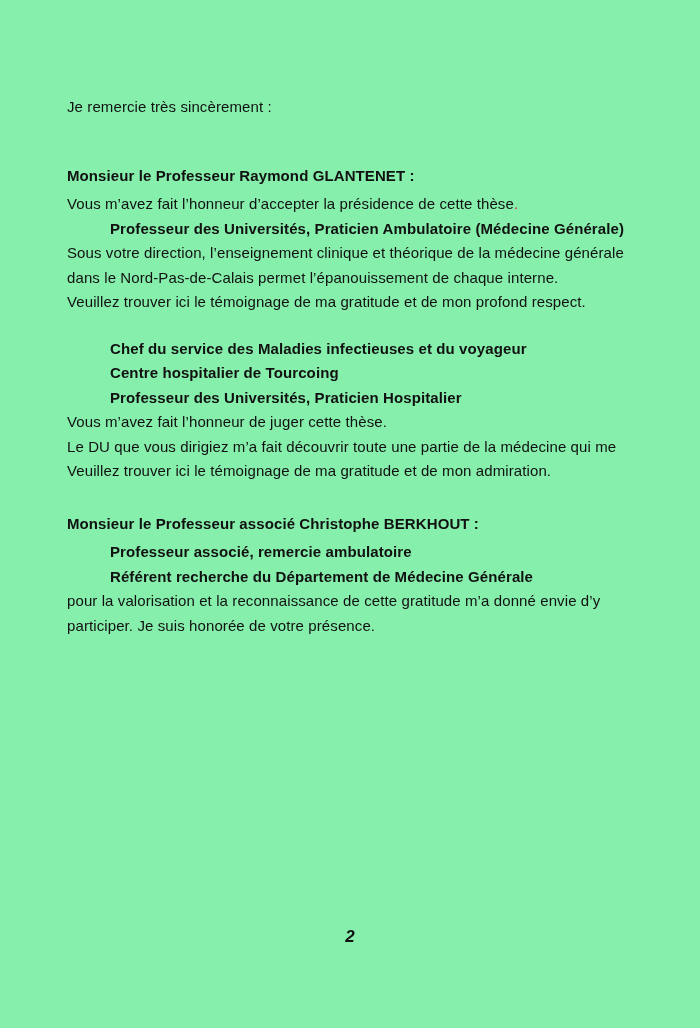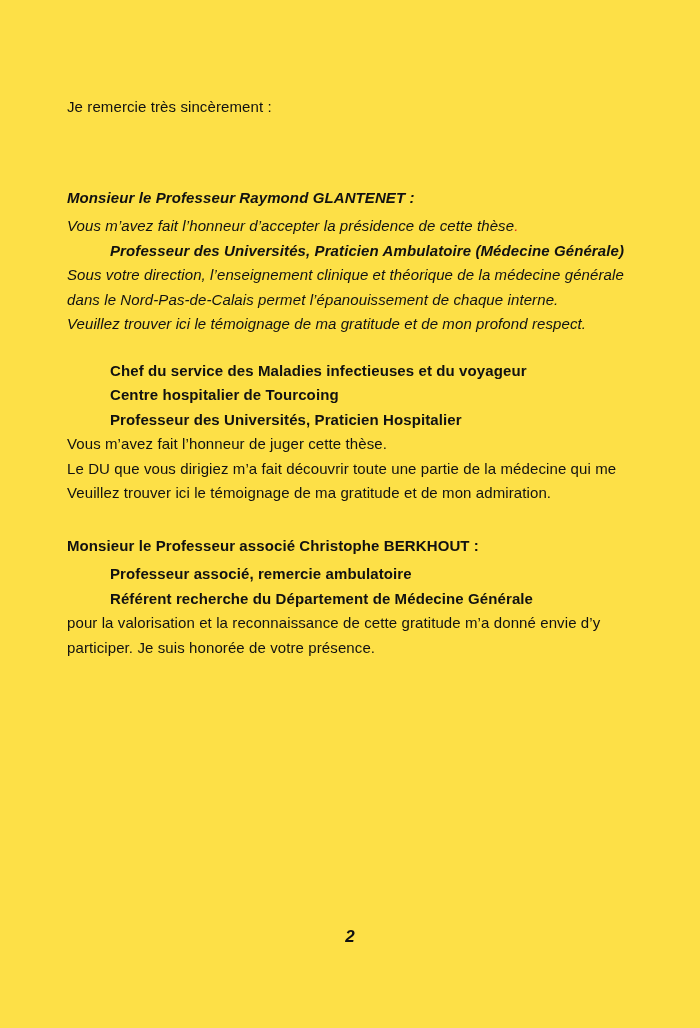--- a/index.html
+++ b/index.html
@@ -10,35 +10,35 @@
   body {
     width: 700px;
     height: 1028px;
     font-family: "Liberation Sans", "DejaVu Sans", sans-serif;
     color: #111111;
   }
   .page {
     position: relative;
     width: 700px;
     height: 1028px;
-    background: #fde047;
+    background: #86efac;
     box-sizing: border-box;
     padding: 95px 40px 0 67px;
     overflow: hidden;
   }
   .line {
     font-size: 15px;
     line-height: 24.5px;
     white-space: nowrap;
     letter-spacing: 0.1px;
   }
   .bold { font-weight: bold; }
   .indent { padding-left: 43px; }
   .heading { margin-bottom: 4px; }
-  .sec1 { margin-top: 66px; font-style: italic; }
+  .sec1 { margin-top: 44px; }
   .sec2 { margin-top: 22px; }
   .sec3 { margin-top: 28px; }
   .red { color: #e02222; }
   .footer {
     position: absolute;
     top: 927px;
     left: 0;
     width: 700px;
     text-align: center;
     font-size: 17px;

